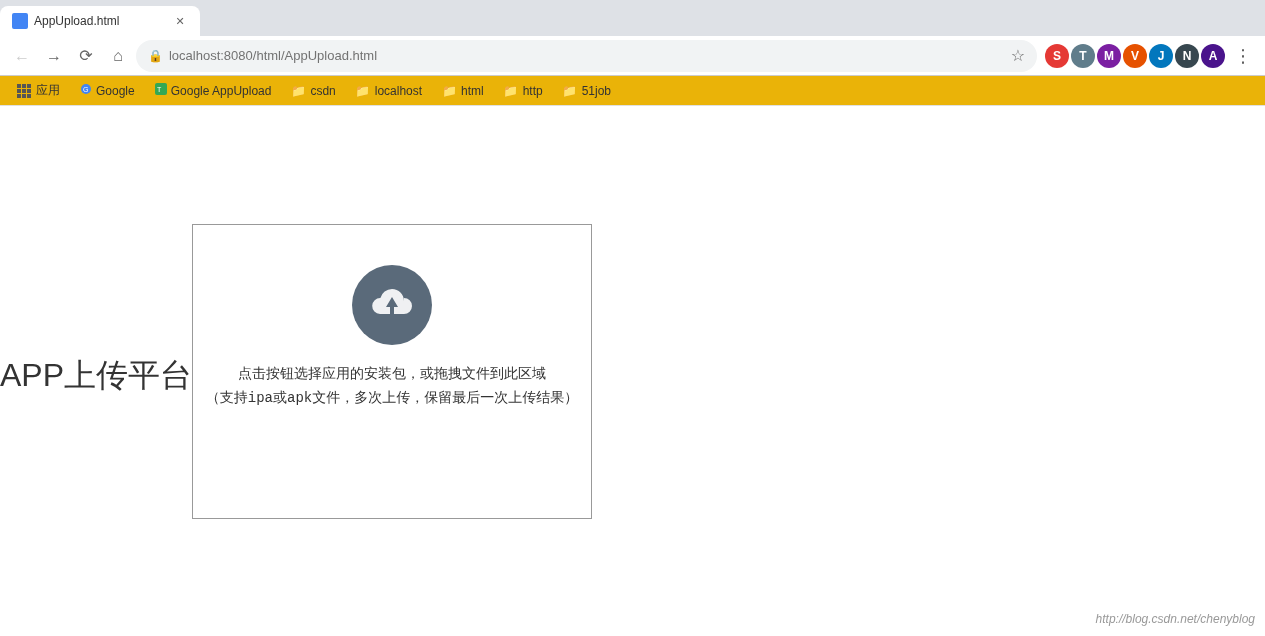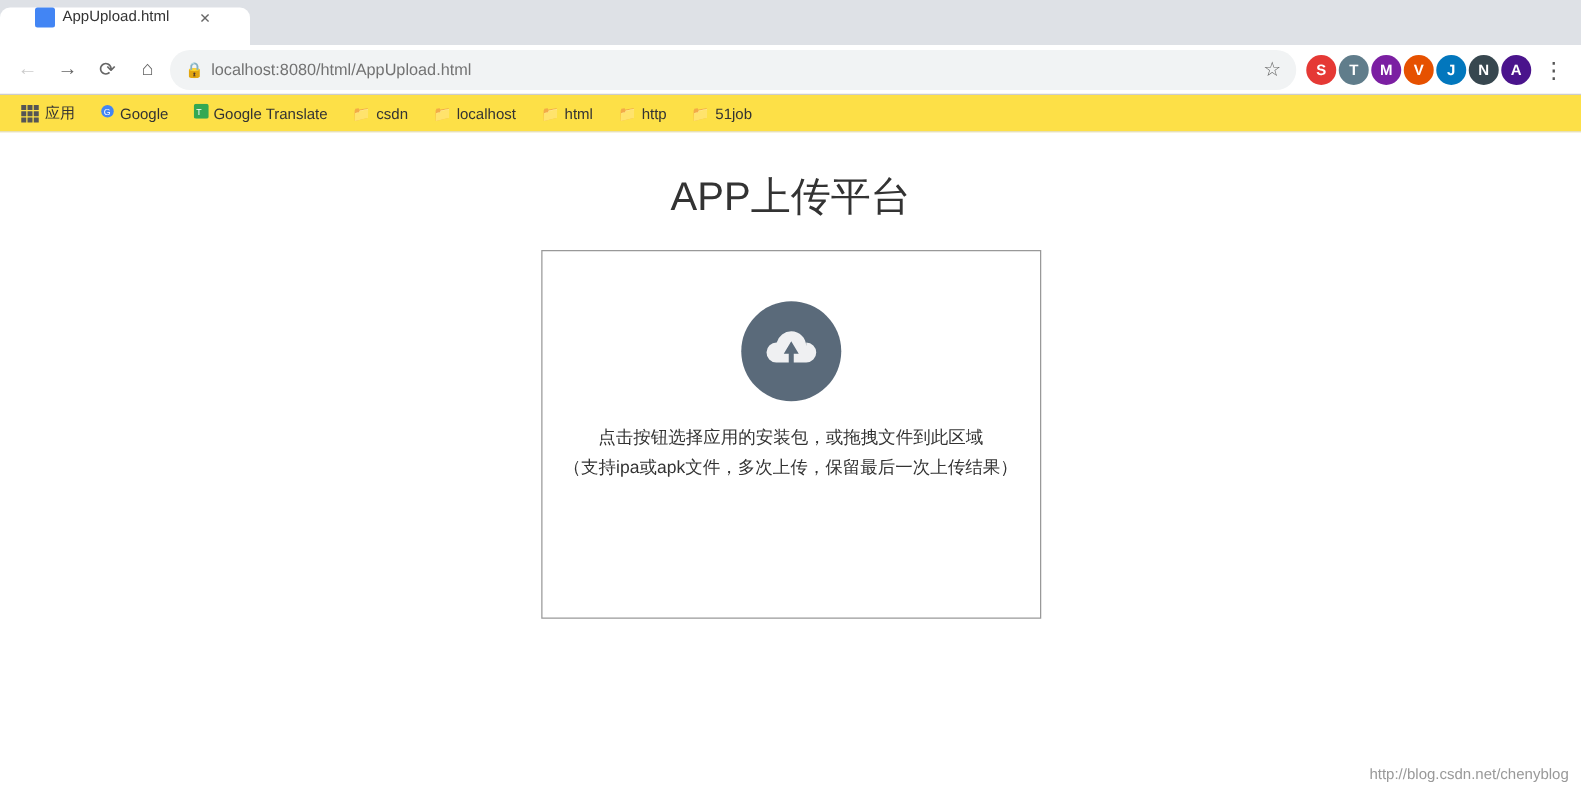--- a/index.html
+++ b/index.html
@@ -16,21 +16,22 @@
       align-items: flex-end;
       padding: 6px 0 0 0;
       background: #dee1e6;
       height: 36px;
     }
 
     .tab-active {
       background: #ffffff;
       height: 30px;
       display: flex;
-      padding: 0 28px;
+      align-items: center;
+      padding: 0 12px;
       border-radius: 8px 8px 0 0;
       font-size: 12px;
       color: #333;
       min-width: 200px;
       gap: 6px;
     }
 
     .tab-favicon {
       width: 16px;
       height: 16px;
@@ -139,21 +140,21 @@
       align-items: center;
       justify-content: center;
       cursor: pointer;
       border-radius: 50%;
       font-size: 18px;
       color: #555;
     }
 
     
     .bookmarks-bar {
-      background: #fde047;
+      background: #eab308;
       display: flex;
       align-items: center;
       padding: 2px 8px;
       gap: 4px;
       height: 30px;
       border-bottom: 1px solid #e0e0e0;
     }
 
     .bookmark-item {
       display: flex;
@@ -173,21 +174,20 @@
 
     .folder-icon {
       color: #5f6368;
     }
 
     
     .page-content {
       background: #ffffff;
       flex: 1;
       display: flex;
-      flex-direction: column;
       align-items: center;
       height: calc(636px - 36px - 40px - 30px);
       position: relative;
     }
 
     .page-title {
       font-size: 32px;
       color: #333;
       margin-top: 30px;
       margin-bottom: 20px;
@@ -198,20 +198,21 @@
       border: 1px solid #999;
       width: 400px;
       height: 295px;
       display: flex;
       flex-direction: column;
       align-items: center;
       justify-content: flex-start;
       padding-top: 40px;
       cursor: pointer;
       background: #fff;
+      font-family: Liberation Mono, monospace;
     }
 
     .upload-icon-circle {
       width: 80px;
       height: 80px;
       background: #5a6a7a;
       border-radius: 50%;
       display: flex;
       align-items: center;
       justify-content: center;
@@ -235,20 +236,21 @@
       color: #333;
       text-align: left;
     }
 
     .watermark {
       position: absolute;
       bottom: 10px;
       right: 10px;
       font-size: 12px;
       color: #999;
+      font-style: italic;
     }
   </style>
 </head>
 <body>
 
 <div class="tab-bar">
   <div class="tab-active">
     <div class="tab-favicon"></div>
     <span class="tab-title">AppUpload.html</span>
     <span class="tab-close">✕</span>
@@ -307,21 +309,21 @@
     <span>Google</span>
   </div>
 
   <div class="bookmark-item">
     <span class="bookmark-icon">
       <svg width="12" height="12" viewBox="0 0 12 12">
           <rect width="12" height="12" rx="2" fill="#34a853"></rect>
           <text x="2" y="9" font-size="7" fill="white" font-family="Arial">T</text>
         </svg>
     </span>
-    <span>Google Translate</span>
+    <span>Google AppUpload</span>
   </div>
 
   <div class="bookmark-item">
     <span class="bookmark-icon folder-icon">📁</span>
     <span>csdn</span>
   </div>
 
   <div class="bookmark-item">
     <span class="bookmark-icon folder-icon">📁</span>
     <span>localhost</span>

